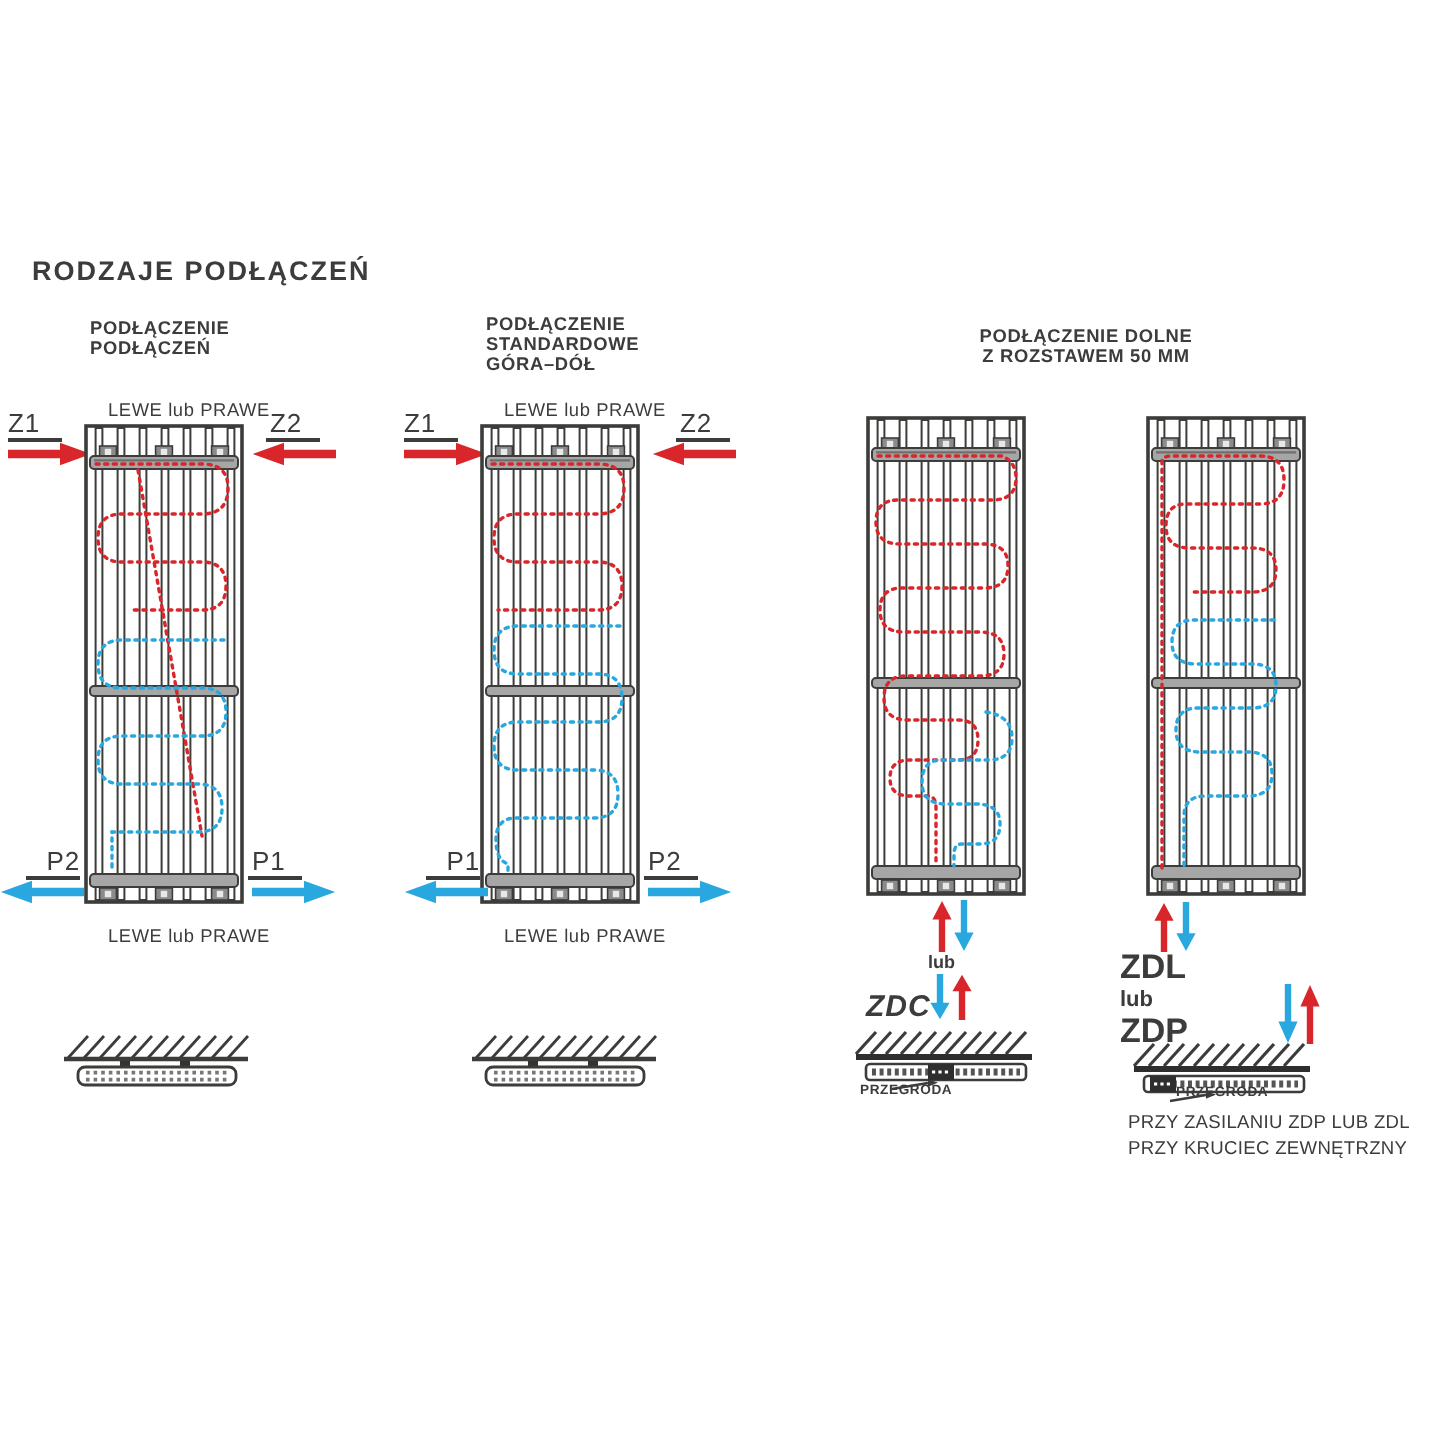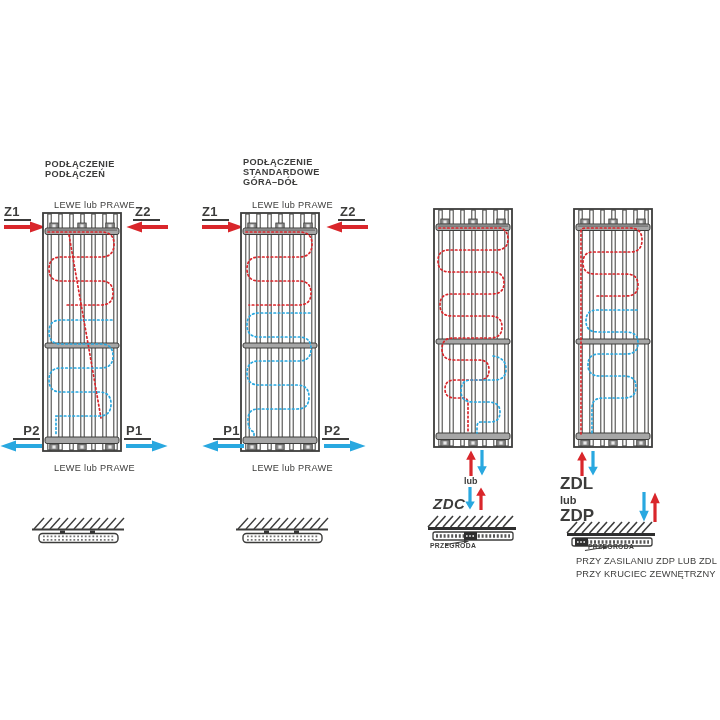--- a/index.html
+++ b/index.html
@@ -3,40 +3,41 @@
 <meta charset="utf-8">
 <style>
   html,body{margin:0;padding:0;background:#fff;}
   #canvas{position:relative;width:720px;height:720px;background:#fff;overflow:hidden;
           font-family:"Liberation Sans",sans-serif;color:var(--line);}
   .abs{position:absolute;}
   .title{font-size:13.5px;font-weight:bold;letter-spacing:1px;}
   .subtitle{font-size:9.2px;letter-spacing:.35px;line-height:10px;font-weight:bold;}
   .lr-label{font-size:9.2px;letter-spacing:.3px;width:80px;text-align:center;white-space:nowrap;padding-left:12px;}
   .port{position:absolute;width:44px;}
-  .port-label{font-size:13px;font-weight:bold;letter-spacing:.4px;line-height:13px;}
+  .port-label{font-size:13px;font-weight:normal;letter-spacing:.4px;line-height:13px;}
   .port-underline{height:1.6px;background:var(--line);width:27px;margin-top:1px;}
   .harrow{position:absolute;width:42px;height:12px;}
   .varrow{position:absolute;width:10px;}
   .a-sup{fill:var(--sup);}
   .a-ret{fill:var(--ret);}
   .zdc-label{font-size:15px;font-weight:bold;letter-spacing:.5px;font-style:italic;}
   .zd-row{display:flex;align-items:baseline;justify-content:center;width:122px;flex-direction:column;}
   .zd-big{font-size:17px;font-weight:bold;}
   .zd-lub{font-size:11px;font-weight:bold;margin:0 4px;}
   .lub-small{font-size:9px;font-weight:bold;}
   .przegroda{font-size:6.8px;letter-spacing:.3px;font-weight:bold;}
   .note{font-size:9.3px;line-height:12.8px;letter-spacing:.15px;}
   svg{display:block;overflow:visible;}
 </style>
 </head>
 <body>
 
 <div id="canvas">
 
+  <div class="abs title" style="left:16px;top:128px;">RODZAJE PODŁĄCZEŃ</div>
 
   <div class="abs subtitle" style="left:45px;top:159px;">
     <div>PODŁĄCZENIE</div>
     <div>PODŁĄCZEŃ</div>
   </div>
   <div class="abs lr-label" style="left:42px;top:200px;">LEWE lub PRAWE</div>
 
   <div class="port" style="left:4px;top:205px;">
     <div class="port-label">Z1</div>
     <div class="port-underline"></div>
@@ -196,20 +197,24 @@
       <line x1="74" y1="13" x2="84" y2="2" stroke="#3c3c3b" stroke-width="1.4"></line>
       <line x1="82" y1="13" x2="92" y2="2" stroke="#3c3c3b" stroke-width="1.4"></line>
       <line x1="0" y1="13.5" x2="92" y2="13.5" stroke="#3c3c3b" stroke-width="2.2"></line>
       <rect x="28" y="14.5" width="5" height="2.8" fill="#333"></rect>
       <rect x="58" y="14.5" width="5" height="2.8" fill="#333"></rect>
       <rect x="7" y="17.5" width="79" height="9" rx="3.5" fill="#fff" stroke="#3c3c3b" stroke-width="1.4"></rect>
       <line x1="11" y1="20.3" x2="82" y2="20.3" stroke="#777" stroke-width="1.8" stroke-dasharray="1.8 2"></line>
       <line x1="11" y1="23.8" x2="82" y2="23.8" stroke="#777" stroke-width="1.8" stroke-dasharray="1.8 2"></line>
     </svg>
 
+  <div class="abs subtitle" style="left:458px;top:163px;width:170px;text-align:center;">
+    <div>PODŁĄCZENIE DOLNE</div>
+    <div>Z ROZSTAWEM 50 MM</div>
+  </div>
 
   <svg id="rad-zdc" class="abs" style="left:433px;top:208px;" width="80" height="240" viewBox="0 0 80 240">
       <rect x="1" y="1" width="78" height="238" fill="#fff" stroke="#3c3c3b" stroke-width="1.8"></rect>
       <rect x="5.8" y="2" width="3.4" height="236" fill="#fdfdfd" stroke="#3c3c3b" stroke-width="1"></rect>
       <rect x="16.8" y="2" width="3.4" height="236" fill="#fdfdfd" stroke="#3c3c3b" stroke-width="1"></rect>
       <rect x="27.8" y="2" width="3.4" height="236" fill="#fdfdfd" stroke="#3c3c3b" stroke-width="1"></rect>
       <rect x="38.8" y="2" width="3.4" height="236" fill="#fdfdfd" stroke="#3c3c3b" stroke-width="1"></rect>
       <rect x="49.8" y="2" width="3.4" height="236" fill="#fdfdfd" stroke="#3c3c3b" stroke-width="1"></rect>
       <rect x="60.8" y="2" width="3.4" height="236" fill="#fdfdfd" stroke="#3c3c3b" stroke-width="1"></rect>
       <rect x="71.8" y="2" width="3.4" height="236" fill="#fdfdfd" stroke="#3c3c3b" stroke-width="1"></rect>
@@ -334,18 +339,18 @@
       <rect x="0" y="12" width="88" height="3" fill="#2e2e2e"></rect>
       <rect x="5" y="17" width="80" height="8" rx="2" fill="#fff" stroke="#3c3c3b" stroke-width="1.3"></rect>
       <line x1="8" y1="21" x2="82" y2="21" stroke="#555" stroke-width="3.5" stroke-dasharray="2 1.8"></line>
       <rect x="8" y="17" width="13" height="8" fill="#2e2e2e"></rect>
       <line x1="10" y1="21" x2="19" y2="21" stroke="#fff" stroke-width="1.6" stroke-dasharray="1.6 1.6"></line>
       <line x1="18" y1="29.5" x2="36" y2="26.5" stroke="#3c3c3b" stroke-width="1.2"></line>
       <polygon points="36,24.8 41,26.2 36,28.4" fill="#3c3c3b"></polygon>
     </svg>
   <div class="abs przegroda" style="left:588px;top:543px;">PRZEGRODA</div>
 
-  <div class="abs note" style="left:576px;top:555px;">
+  <div class="abs note" style="left:564px;top:555px;">
     <div>PRZY ZASILANIU ZDP LUB ZDL</div>
     <div>PRZY KRUCIEC ZEWNĘTRZNY</div>
   </div>
 
 </div>
 
 </body></html>

